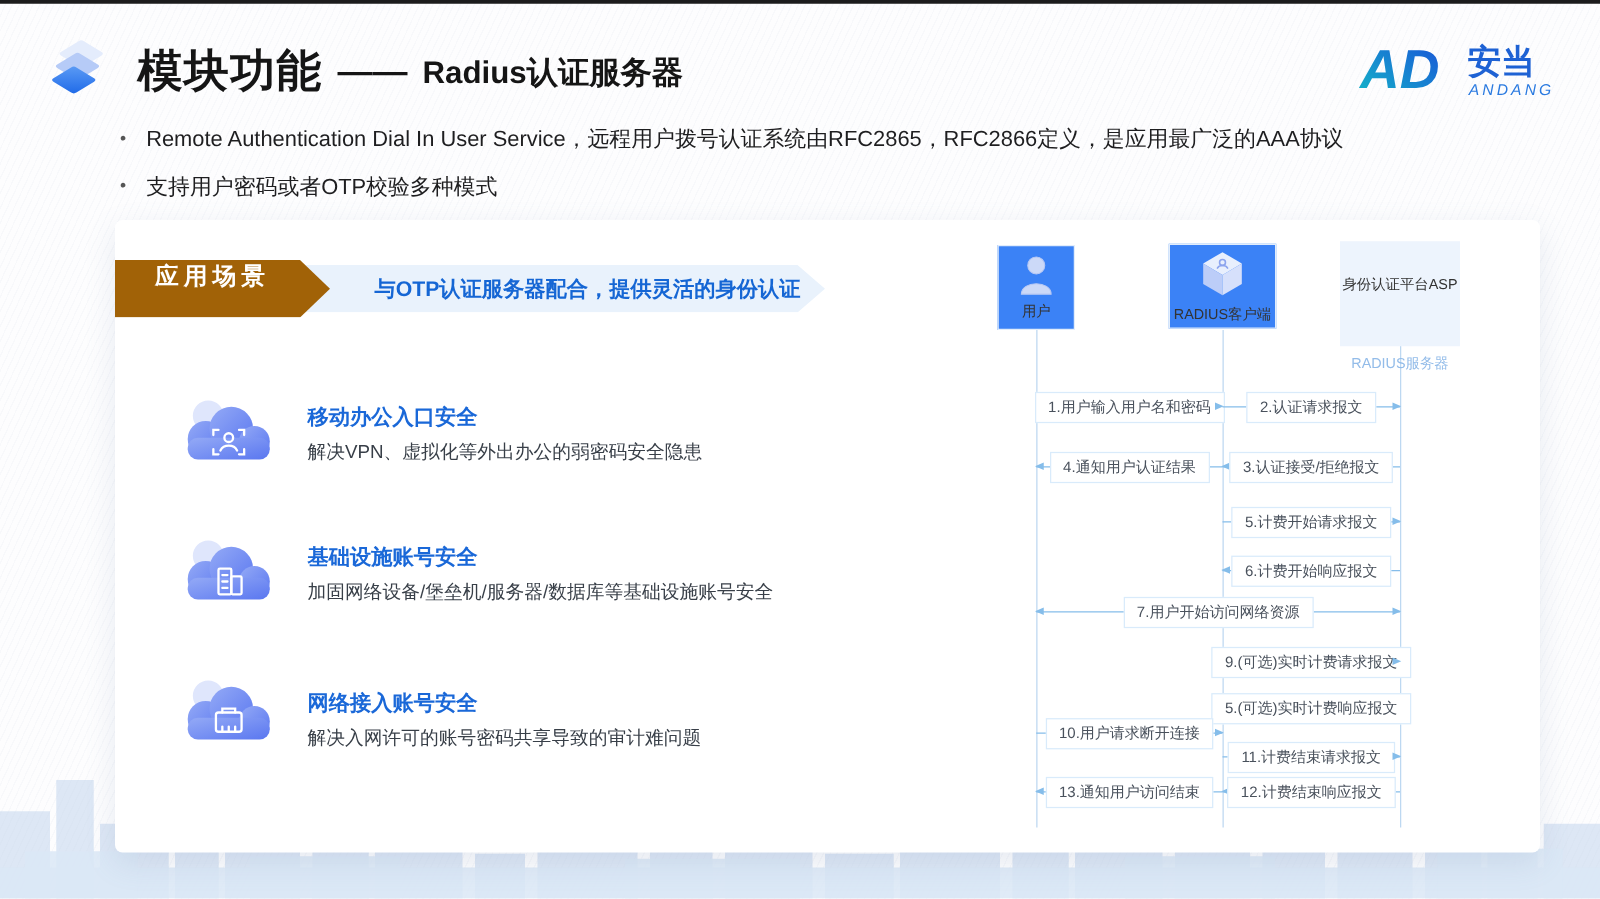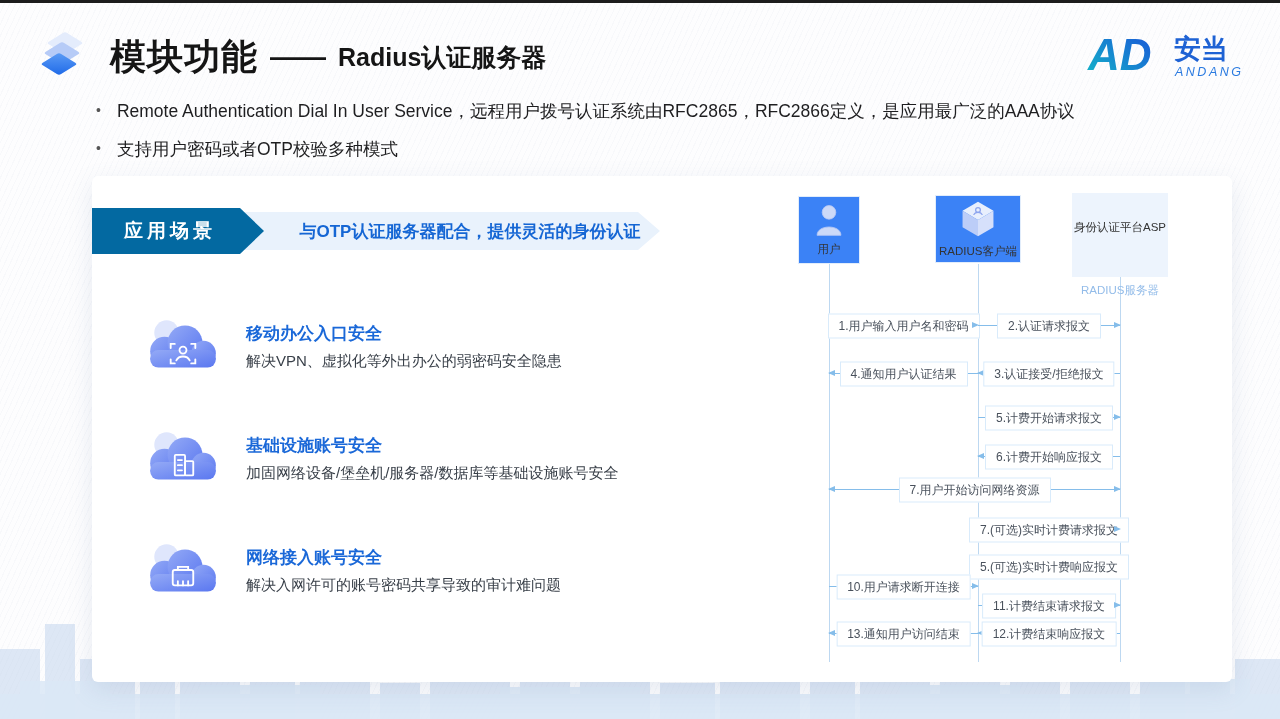--- a/index.html
+++ b/index.html
@@ -38,28 +38,28 @@
                letter-spacing:2px; text-shadow:0 0 2px rgba(140,155,180,.35); }
 
   
   .card { position:absolute; left:92px; top:176px; width:1140px; height:506px; background:#ffffff;
           border-radius:6px; box-shadow:0 8px 24px rgba(110,135,175,0.16); z-index:2; }
 
   .band { position:absolute; left:150px; top:36px; width:418px; height:38px; background:#e9f2fc;
           clip-path:polygon(0 0, 396px 0, 100% 50%, 396px 100%, 0 100%);
           display:flex; align-items:center; justify-content:center; padding-left:38px;
           font-size:17px; font-weight:700; color:#1566d4; box-sizing:border-box; }
-  .pennant { position:absolute; left:0; top:32px; width:172px; height:46px; background:#0369a1;
+  .pennant { position:absolute; left:0; top:32px; width:172px; height:46px; background:#a16207;
           clip-path:polygon(0 0, 148px 0, 100% 50%, 148px 100%, 0 100%);
-          color:#fff; display:flex; align-items:center; font-size:19px; font-weight:700;
+          color:#fff; display:flex; font-size:19px; font-weight:700;
           letter-spacing:4px; padding-left:32px; box-sizing:border-box; }
 
   
   .feature { position:absolute; left:52px; display:flex; align-items:center; gap:24px; }
-  .f1 { top:140px; } .f2 { top:252px; } .f3 { top:364px; }
+  .f1 { top:140px; } .f2 { top:252px; } .f3 { top:364px;align-items:flex-end; }
   .feature-title { font-size:17px; font-weight:800; color:#1a68d8; margin-bottom:7px; }
   .feature-desc  { font-size:15px; color:#383f48; }
 
   
   .lifeline { position:absolute; width:1px; background:#bdd8f1; top:88px; height:398px; }
   .ll1 { left:737px; } .ll2 { left:886px; } .ll3 { left:1028px; top:100px; height:386px; }
 
   .actor { position:absolute; display:flex; flex-direction:column; align-items:center; justify-content:center;
            gap:5px; background:#3b82f6; border:1px solid #e2edfb; box-sizing:border-box; z-index:2; }
   .actor1 { left:706px; top:20px; width:62px;  height:68px; }
@@ -302,21 +302,21 @@
     <div class="msg span-cs dir-right m5">
       <span class="msg-label">5.计费开始请求报文</span>
     </div>
     <div class="msg span-cs dir-left m6">
       <span class="msg-label">6.计费开始响应报文</span>
     </div>
     <div class="msg span-us dir-both m7">
       <span class="msg-label">7.用户开始访问网络资源</span>
     </div>
     <div class="msg span-cs dir-right m8">
-      <span class="msg-label">7.(可选)实时计费请求报文</span>
+      <span class="msg-label">9.(可选)实时计费请求报文</span>
     </div>
     <div class="msg span-cs dir-left m9">
       <span class="msg-label">5.(可选)实时计费响应报文</span>
     </div>
     <div class="msg span-uc dir-right m10">
       <span class="msg-label">10.用户请求断开连接</span>
     </div>
     <div class="msg span-cs dir-right m11">
       <span class="msg-label">11.计费结束请求报文</span>
     </div>

